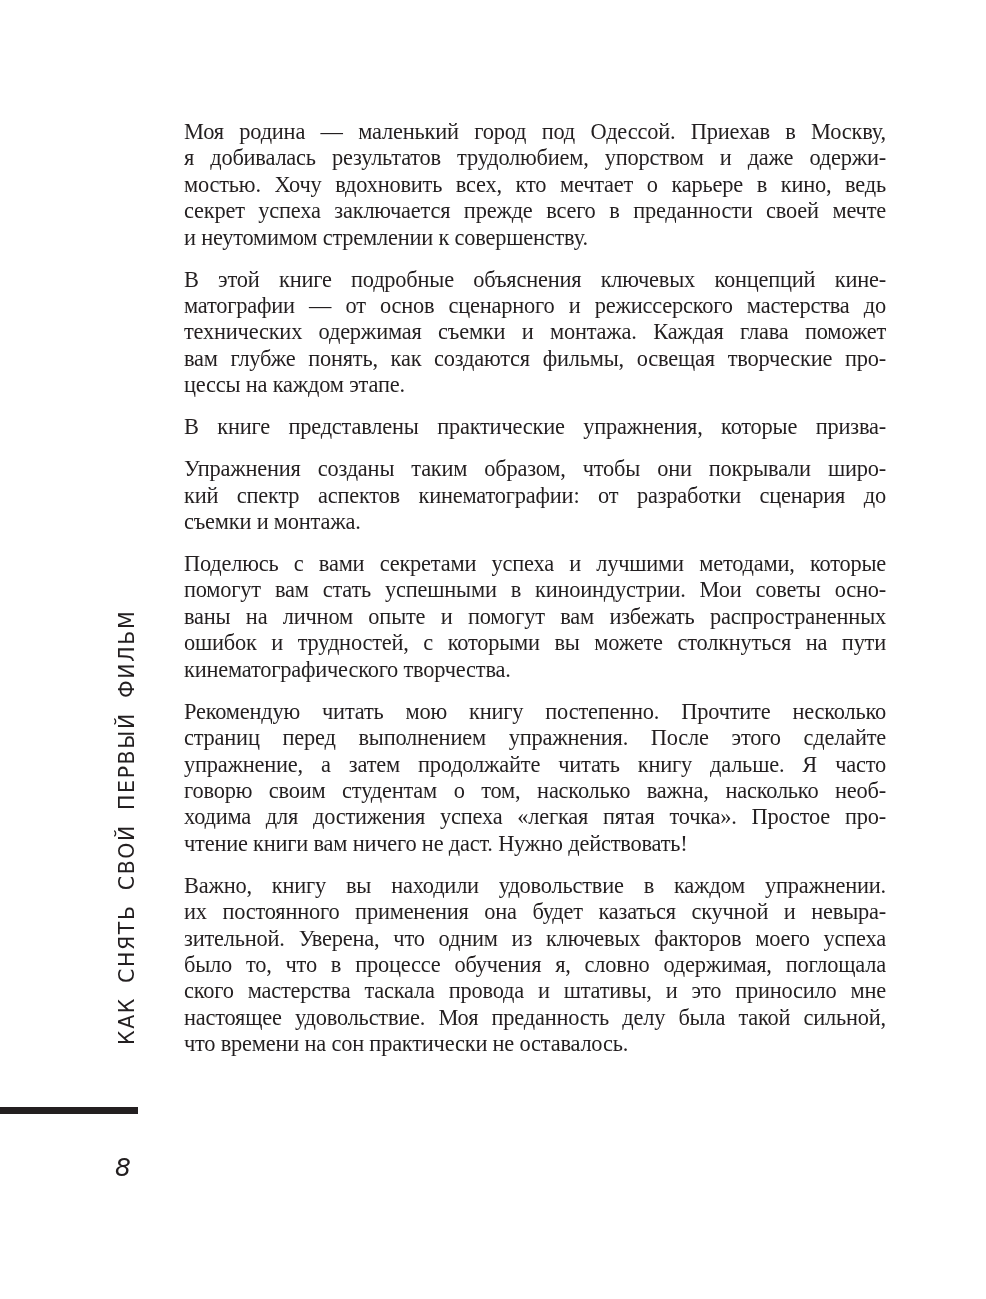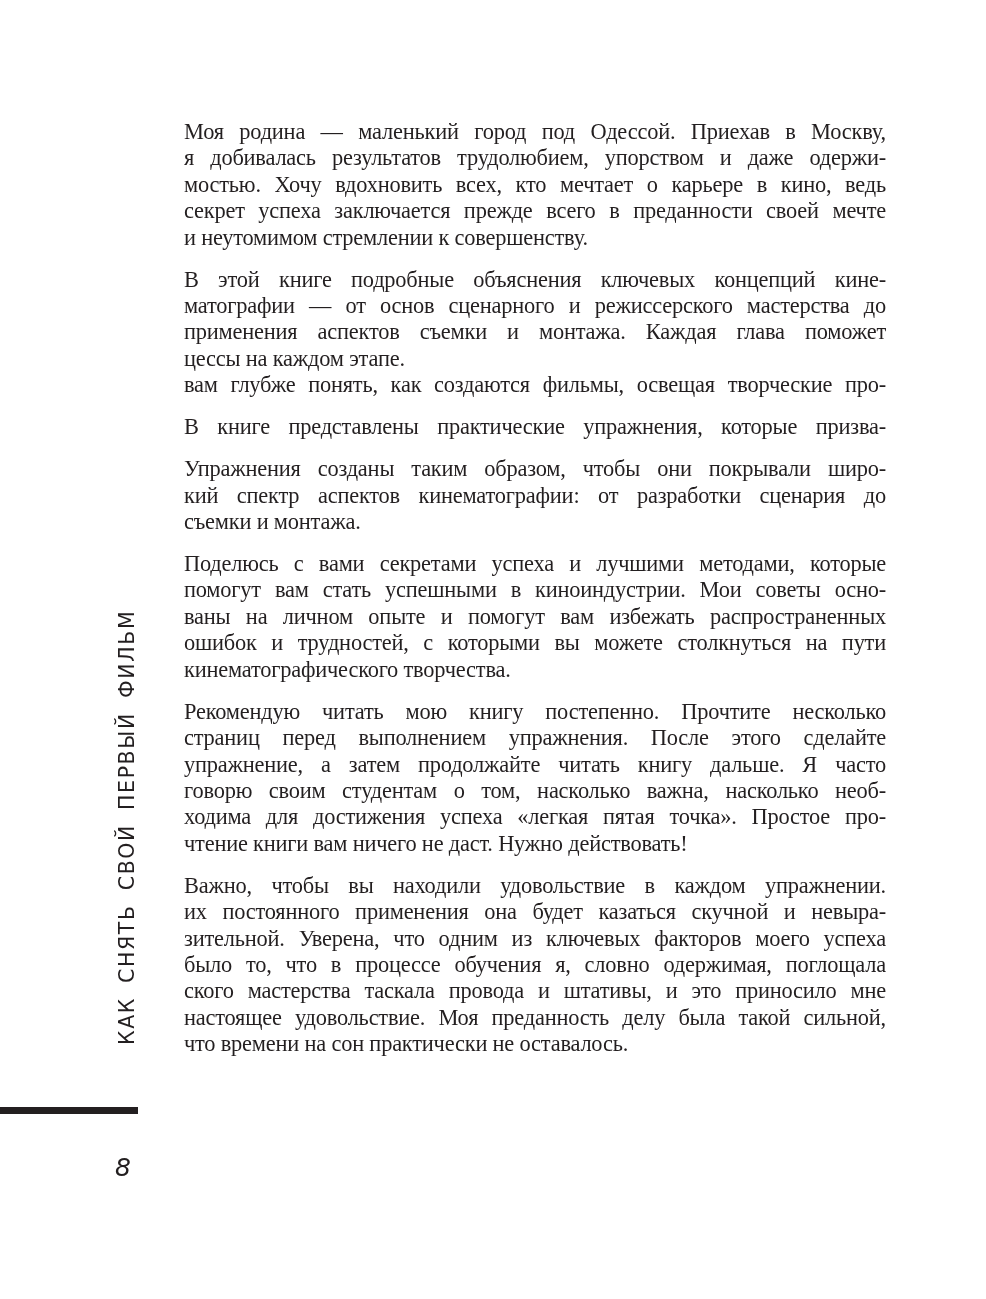--- a/index.html
+++ b/index.html
@@ -90,23 +90,23 @@
     <p>
       <span class="ln">Моя родина — маленький город под Одессой. Приехав в Москву,</span>
       <span class="ln">я добивалась результатов трудолюбием, упорством и даже одержи-</span>
       <span class="ln">мостью. Хочу вдохновить всех, кто мечтает о карьере в кино, ведь</span>
       <span class="ln">секрет успеха заключается прежде всего в преданности своей мечте</span>
       <span class="ln last">и неутомимом стремлении к совершенству.</span>
     </p>
     <p>
       <span class="ln">В этой книге подробные объяснения ключевых концепций кине-</span>
       <span class="ln">матографии — от основ сценарного и режиссерского мастерства до</span>
-      <span class="ln">применения аспектов съемки и монтажа. Каждая глава поможет</span>
+      <span class="ln">технических одержимая съемки и монтажа. Каждая глава поможет</span>
+      <span class="ln">вам глубже понять, как создаются фильмы, освещая творческие про-</span>
       <span class="ln last">цессы на каждом этапе.</span>
-      <span class="ln">вам глубже понять, как создаются фильмы, освещая творческие про-</span>
     </p>
     <p>
       <span class="ln">В книге представлены практические упражнения, которые призва-</span>
     </p>
     <p>
       <span class="ln">Упражнения созданы таким образом, чтобы они покрывали широ-</span>
       <span class="ln">кий спектр аспектов кинематографии: от разработки сценария до</span>
       <span class="ln last">съемки и монтажа.</span>
     </p>
     <p>
@@ -118,21 +118,21 @@
     </p>
     <p>
       <span class="ln">Рекомендую читать мою книгу постепенно. Прочтите несколько</span>
       <span class="ln">страниц перед выполнением упражнения. После этого сделайте</span>
       <span class="ln">упражнение, а затем продолжайте читать книгу дальше. Я часто</span>
       <span class="ln">говорю своим студентам о том, насколько важна, насколько необ-</span>
       <span class="ln">ходима для достижения успеха «легкая пятая точка». Простое про-</span>
       <span class="ln last">чтение книги вам ничего не даст. Нужно действовать!</span>
     </p>
     <p>
-      <span class="ln">Важно, чтобы вы находили удовольствие в каждом упражнении.</span>
+      <span class="ln">Важно, книгу вы находили удовольствие в каждом упражнении.</span>
       <span class="ln">их постоянного применения она будет казаться скучной и невыра-</span>
       <span class="ln">зительной. Уверена, что одним из ключевых факторов моего успеха</span>
       <span class="ln">было то, что в процессе обучения я, словно одержимая, поглощала</span>
       <span class="ln">ского мастерства таскала провода и штативы, и это приносило мне</span>
       <span class="ln">настоящее удовольствие. Моя преданность делу была такой сильной,</span>
       <span class="ln last">что времени на сон практически не оставалось.</span>
     </p>
   </div>
 
   <div class="running-title">КАК СНЯТЬ СВОЙ ПЕРВЫЙ ФИЛЬМ</div>

